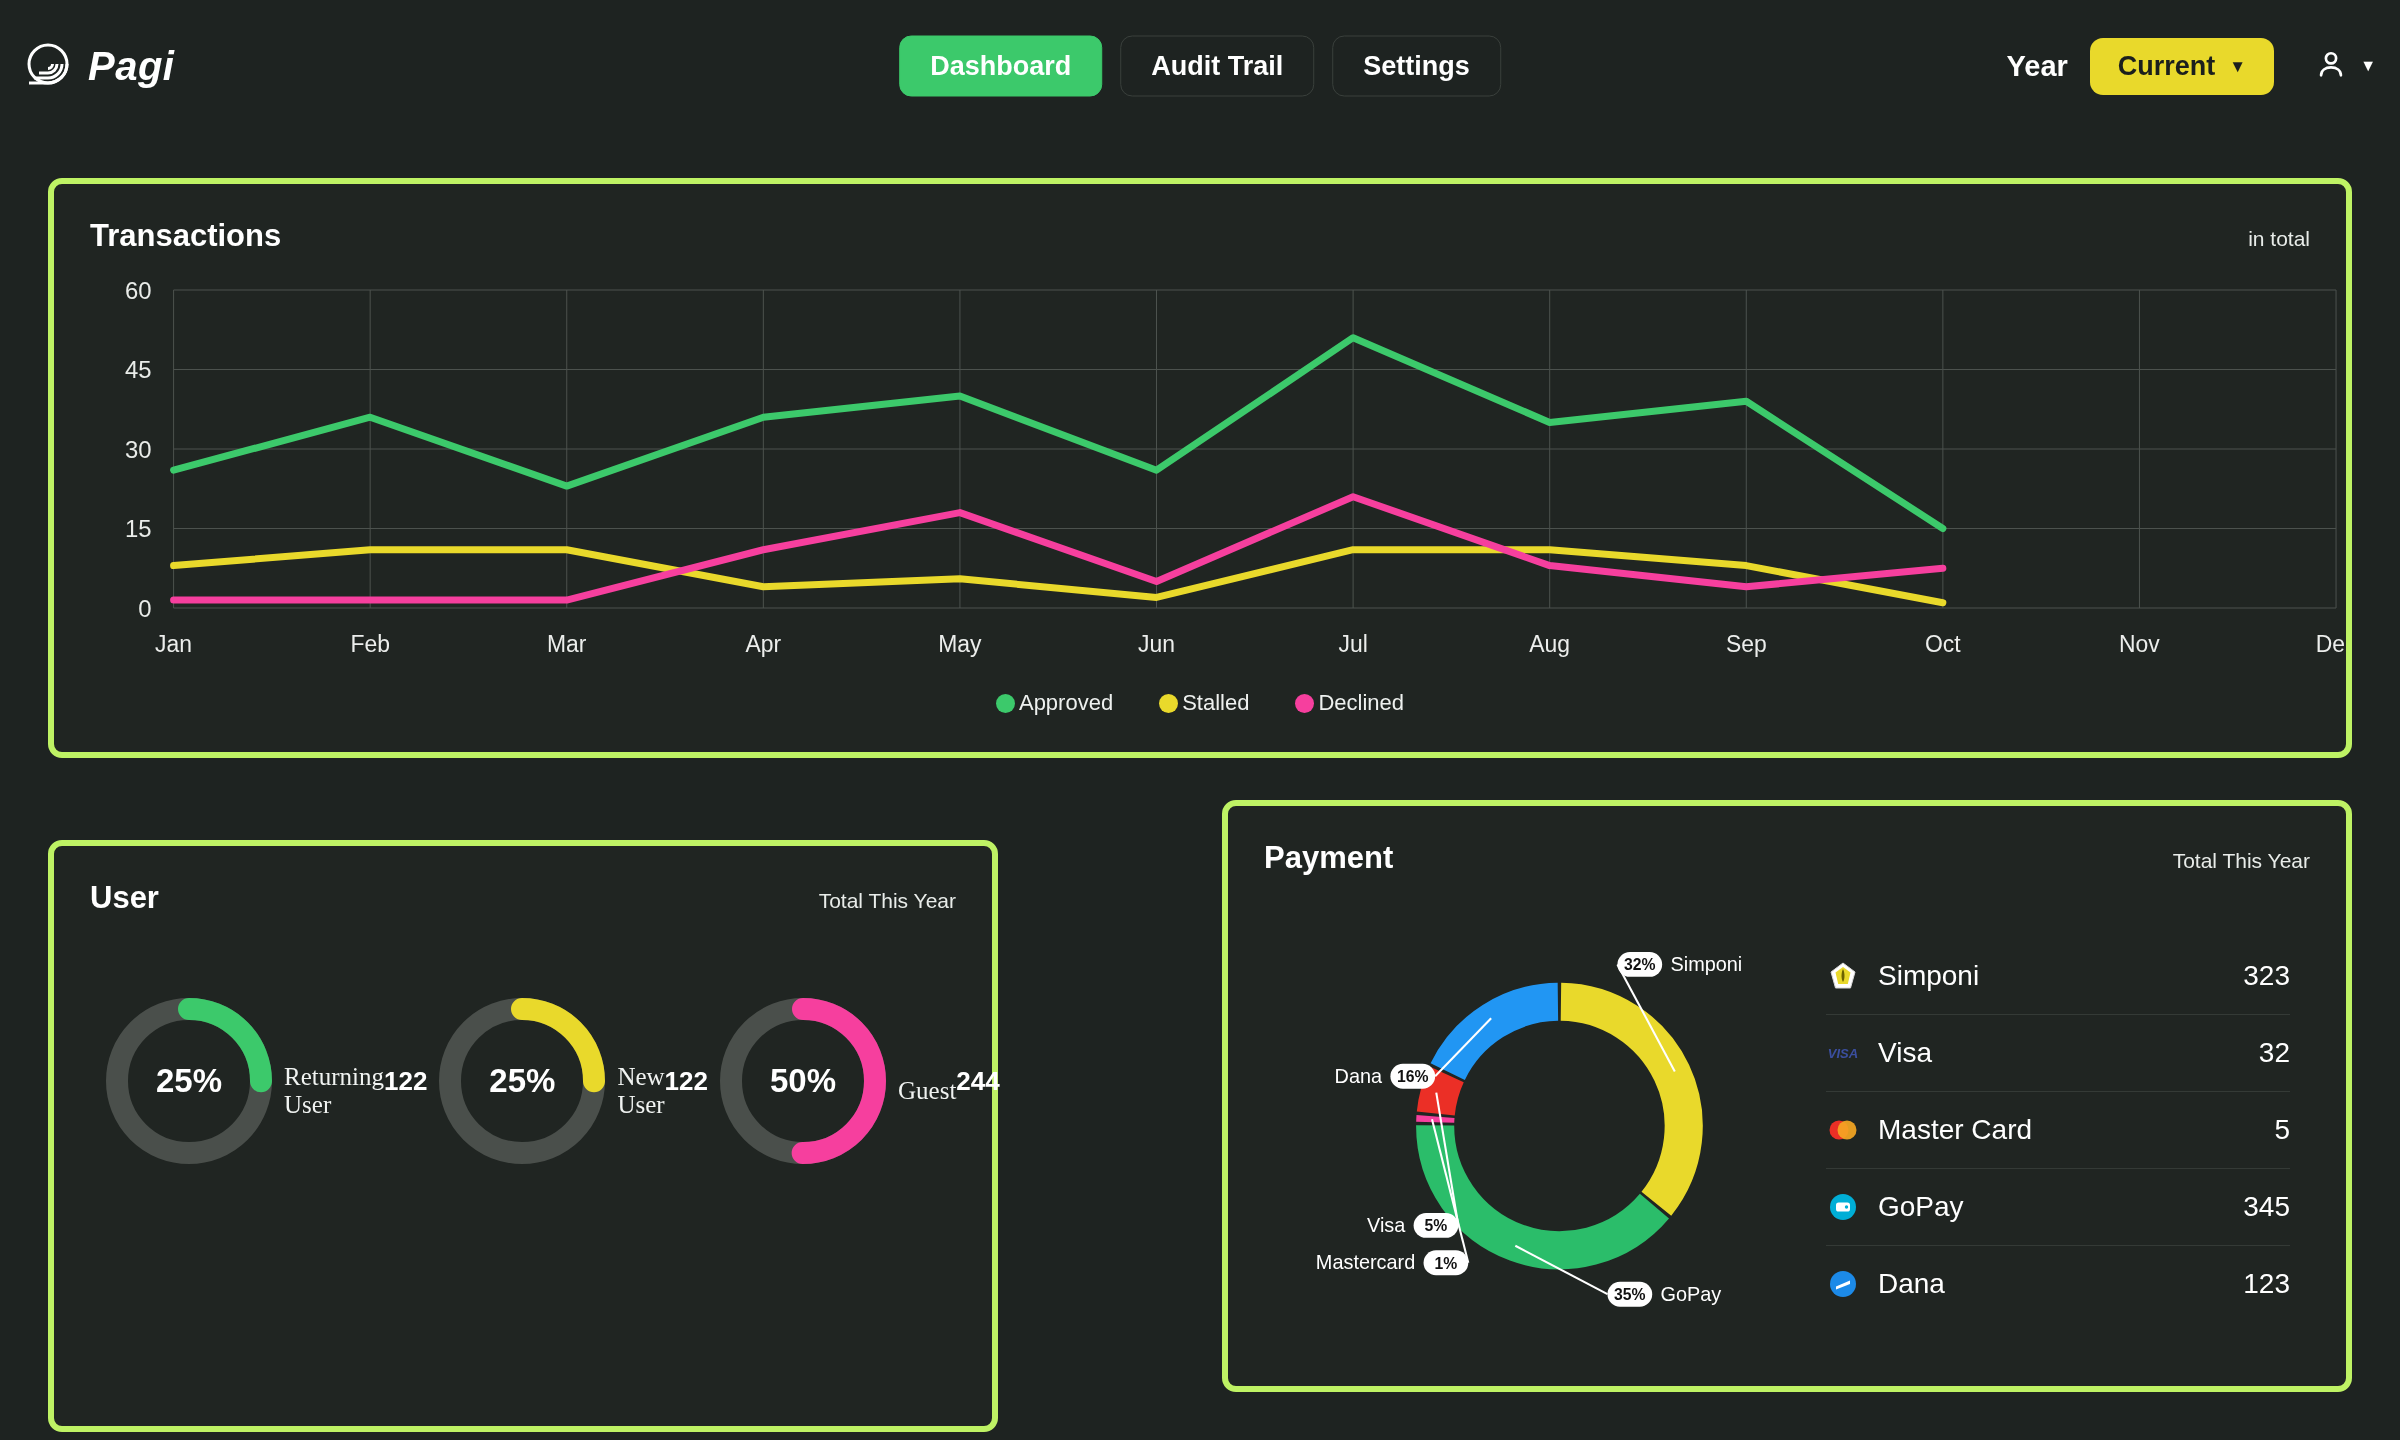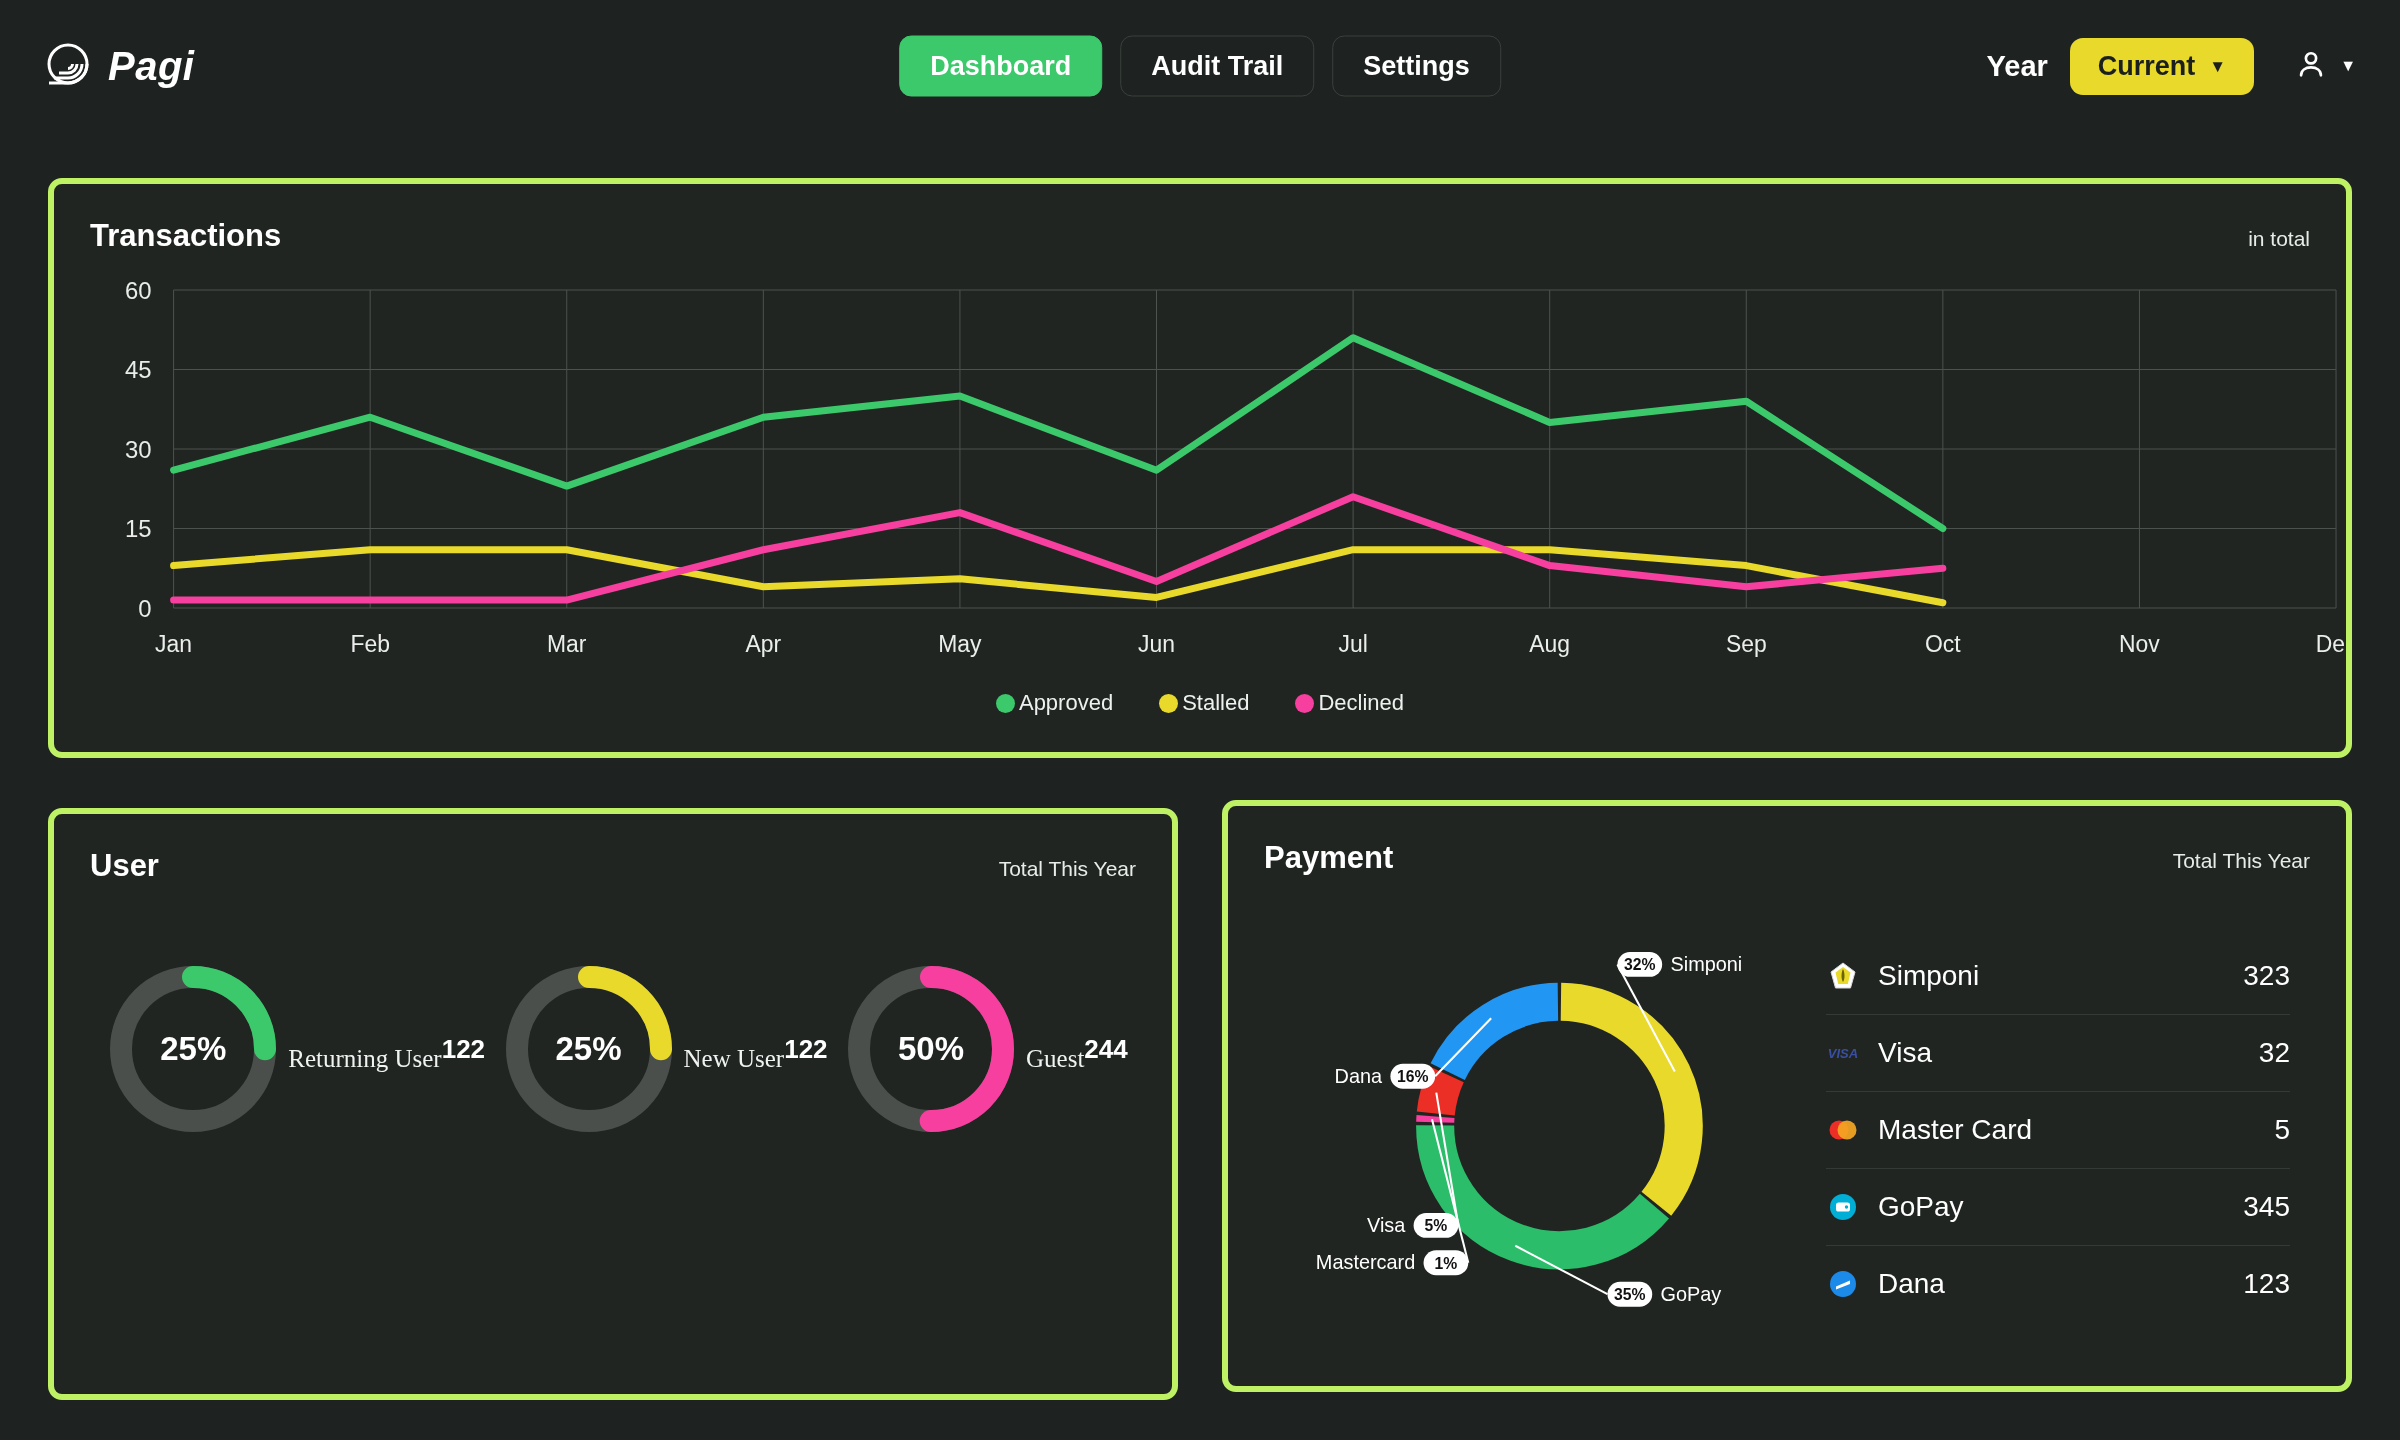--- a/index.html
+++ b/index.html
@@ -8,21 +8,21 @@
     background: #1e2321;
     font-family: "Liberation Sans", sans-serif;
     overflow: hidden;
   }
   .page { width: 2400px; height: 1440px; position: relative; }
 
   
   .header {
     height: 132px;
     display: flex; align-items: center;
-    padding: 0 44px;
+    padding: 0 24px;
     position: relative;
   }
   .brand { display: flex; align-items: center; gap: 16px; }
   .brand-name {
     color: #fff; font-size: 40px; font-weight: bold;
     font-style: italic; letter-spacing: .5px;
   }
   .nav {
     position: absolute; left: 50%; top: 50%;
     transform: translate(-50%, -50%);
@@ -76,22 +76,22 @@
   .legend {
     display: flex; justify-content: center; gap: 46px;
     margin-top: 2px;
   }
   .legend-item { display: flex; align-items: center; gap: 4px; }
   .legend-dot { width: 19px; height: 19px; border-radius: 50%; }
   .legend-text { color: #eef1ef; font-size: 22px; }
 
   
   .user-card {
-    position: absolute; left: 48px; top: 808px;
-    width: 1130px; height: 592px;
+    position: absolute; left: 48px; top: 840px;
+    width: 950px; height: 592px;
   }
   .payment-card {
     position: absolute; left: 1222px; top: 800px;
     width: 1130px; height: 592px;
   }
 
   .gauges {
     display: flex; justify-content: space-around; align-items: flex-start;
     margin-top: 70px; padding: 0 40px;
   }

